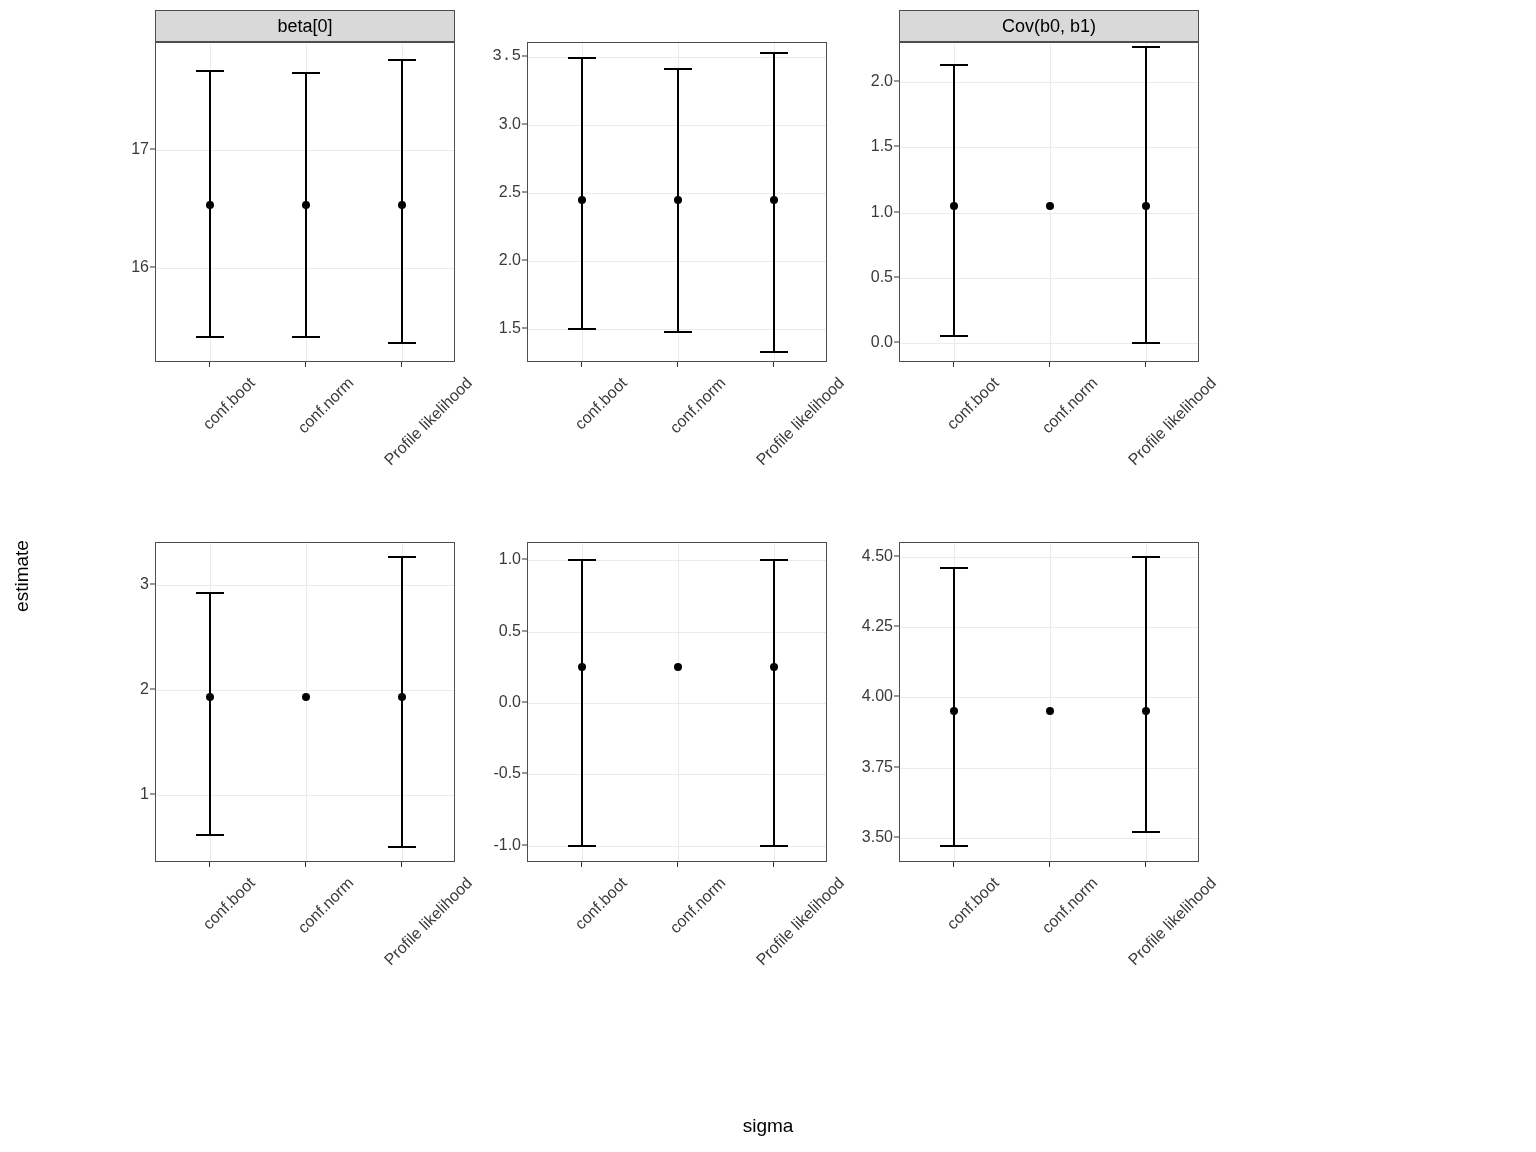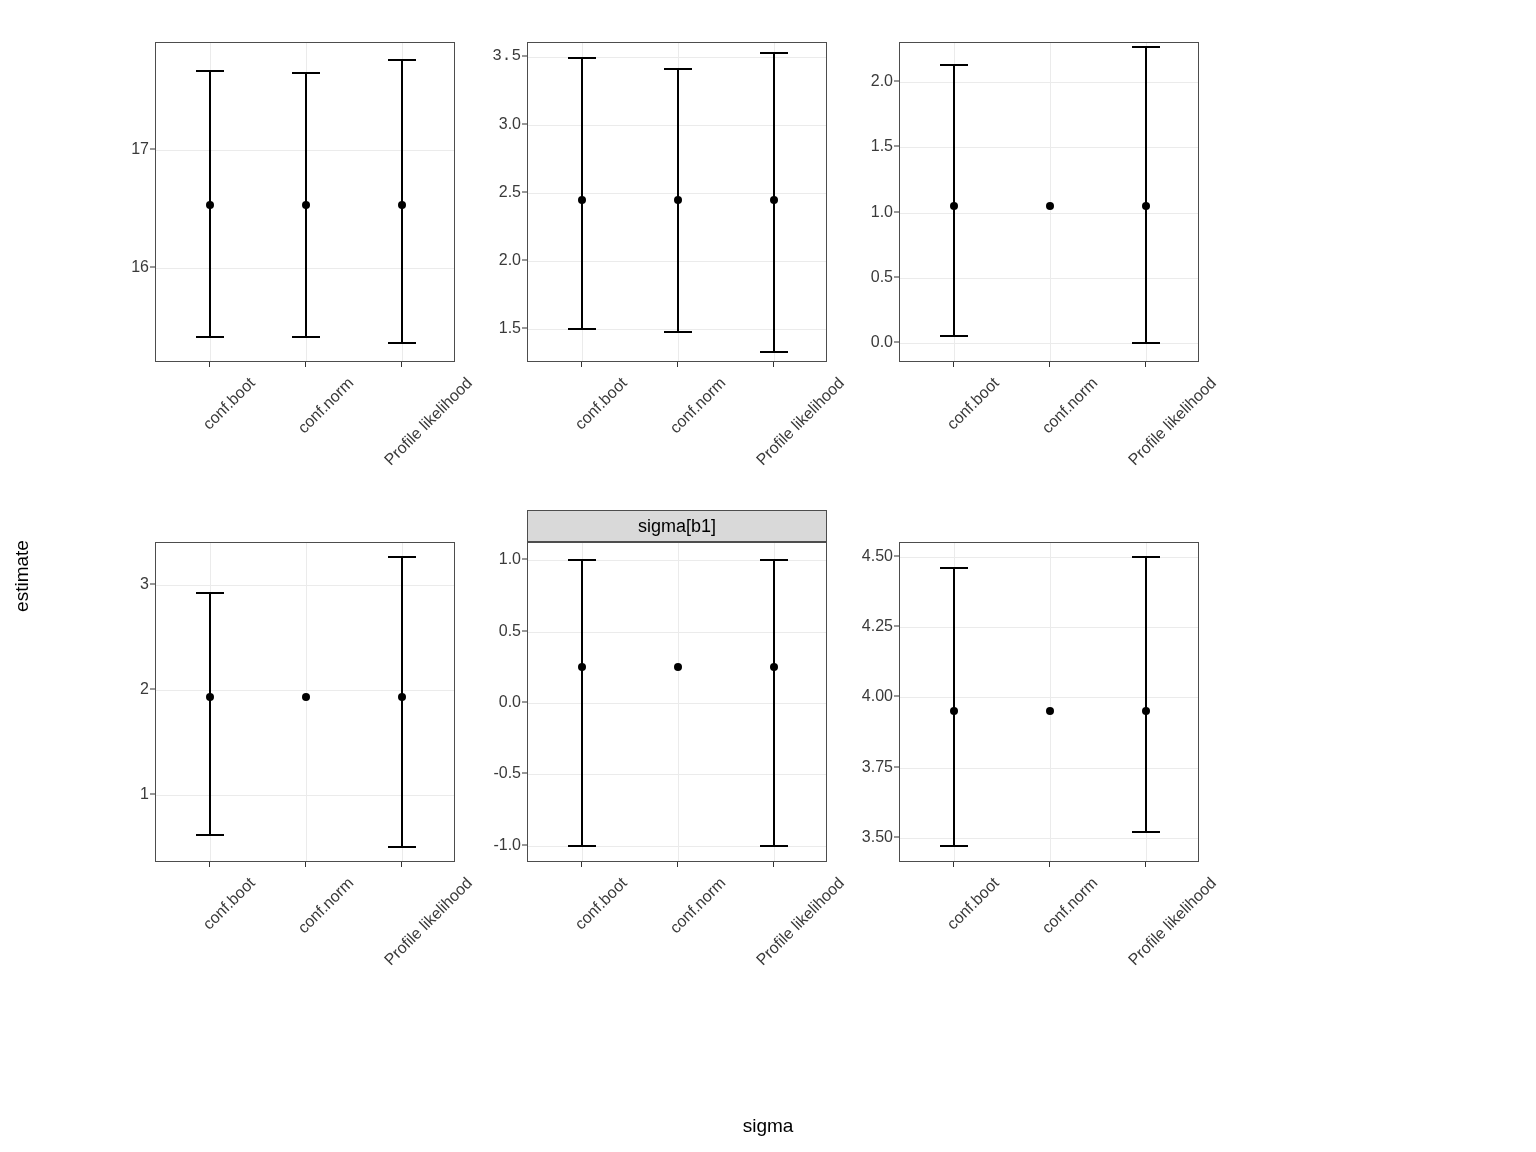--- a/index.html
+++ b/index.html
@@ -136,20 +136,21 @@
   }
 </style>
 </head>
 <body>
 
 <div class="y-title">estimate</div>
 <div class="x-title">sigma</div>
 
 <div class="frame" id="frame">
     <div class="panel" style="left: 0px; top: 0px; width: 372px; height: 500px;">
+      <div class="strip">beta[0]</div>
       <div class="plot">
         <div class="hgrid" style="top: 225.185px;"></div>
         <div class="hgrid" style="top: 106.667px;"></div>
         <div class="vgrid" style="left: 54px;"></div>
         <div class="vgrid" style="left: 150px;"></div>
         <div class="vgrid" style="left: 246px;"></div>
         <div class="ebar-v" style="left: 54px; top: 28.4444px; height: 265.481px;"></div>
         <div class="ebar-cap" style="left: 54px; top: 293.926px; width: 28px;"></div>
         <div class="ebar-cap" style="left: 54px; top: 28.4444px; width: 28px;"></div>
         <div class="point" style="left: 54px; top: 162.37px;"></div>
@@ -211,20 +212,21 @@
       <div class="xticks">
         <div class="xtick-mark" style="left: 54px;"></div>
         <div class="xtick-lbl" style="left: 58px;">conf.boot</div>
         <div class="xtick-mark" style="left: 150px;"></div>
         <div class="xtick-lbl" style="left: 154px;">conf.norm</div>
         <div class="xtick-mark" style="left: 246px;"></div>
         <div class="xtick-lbl" style="left: 250px;">Profile likelihood</div>
       </div>
     </div>
     <div class="panel" style="left: 744px; top: 0px; width: 372px; height: 500px;">
+      <div class="strip">Cov(b0, b1)</div>
       <div class="plot">
         <div class="hgrid" style="top: 300.408px;"></div>
         <div class="hgrid" style="top: 235.102px;"></div>
         <div class="hgrid" style="top: 169.796px;"></div>
         <div class="hgrid" style="top: 104.49px;"></div>
         <div class="hgrid" style="top: 39.1837px;"></div>
         <div class="vgrid" style="left: 54px;"></div>
         <div class="vgrid" style="left: 150px;"></div>
         <div class="vgrid" style="left: 246px;"></div>
         <div class="ebar-v" style="left: 54px; top: 22.2041px; height: 270.367px;"></div>
@@ -283,21 +285,20 @@
       <div class="xticks">
         <div class="xtick-mark" style="left: 54px;"></div>
         <div class="xtick-lbl" style="left: 58px;">conf.boot</div>
         <div class="xtick-mark" style="left: 150px;"></div>
         <div class="xtick-lbl" style="left: 154px;">conf.norm</div>
         <div class="xtick-mark" style="left: 246px;"></div>
         <div class="xtick-lbl" style="left: 250px;">Profile likelihood</div>
       </div>
     </div>
     <div class="panel" style="left: 372px; top: 500px; width: 372px; height: 500px;">
-      <div class="strip">sigma[b1]</div>
       <div class="plot">
         <div class="hgrid" style="top: 302.857px;"></div>
         <div class="hgrid" style="top: 231.429px;"></div>
         <div class="hgrid" style="top: 160px;"></div>
         <div class="hgrid" style="top: 88.5714px;"></div>
         <div class="hgrid" style="top: 17.1429px;"></div>
         <div class="vgrid" style="left: 54px;"></div>
         <div class="vgrid" style="left: 150px;"></div>
         <div class="vgrid" style="left: 246px;"></div>
         <div class="ebar-v" style="left: 54px; top: 17.1429px; height: 285.714px;"></div>

